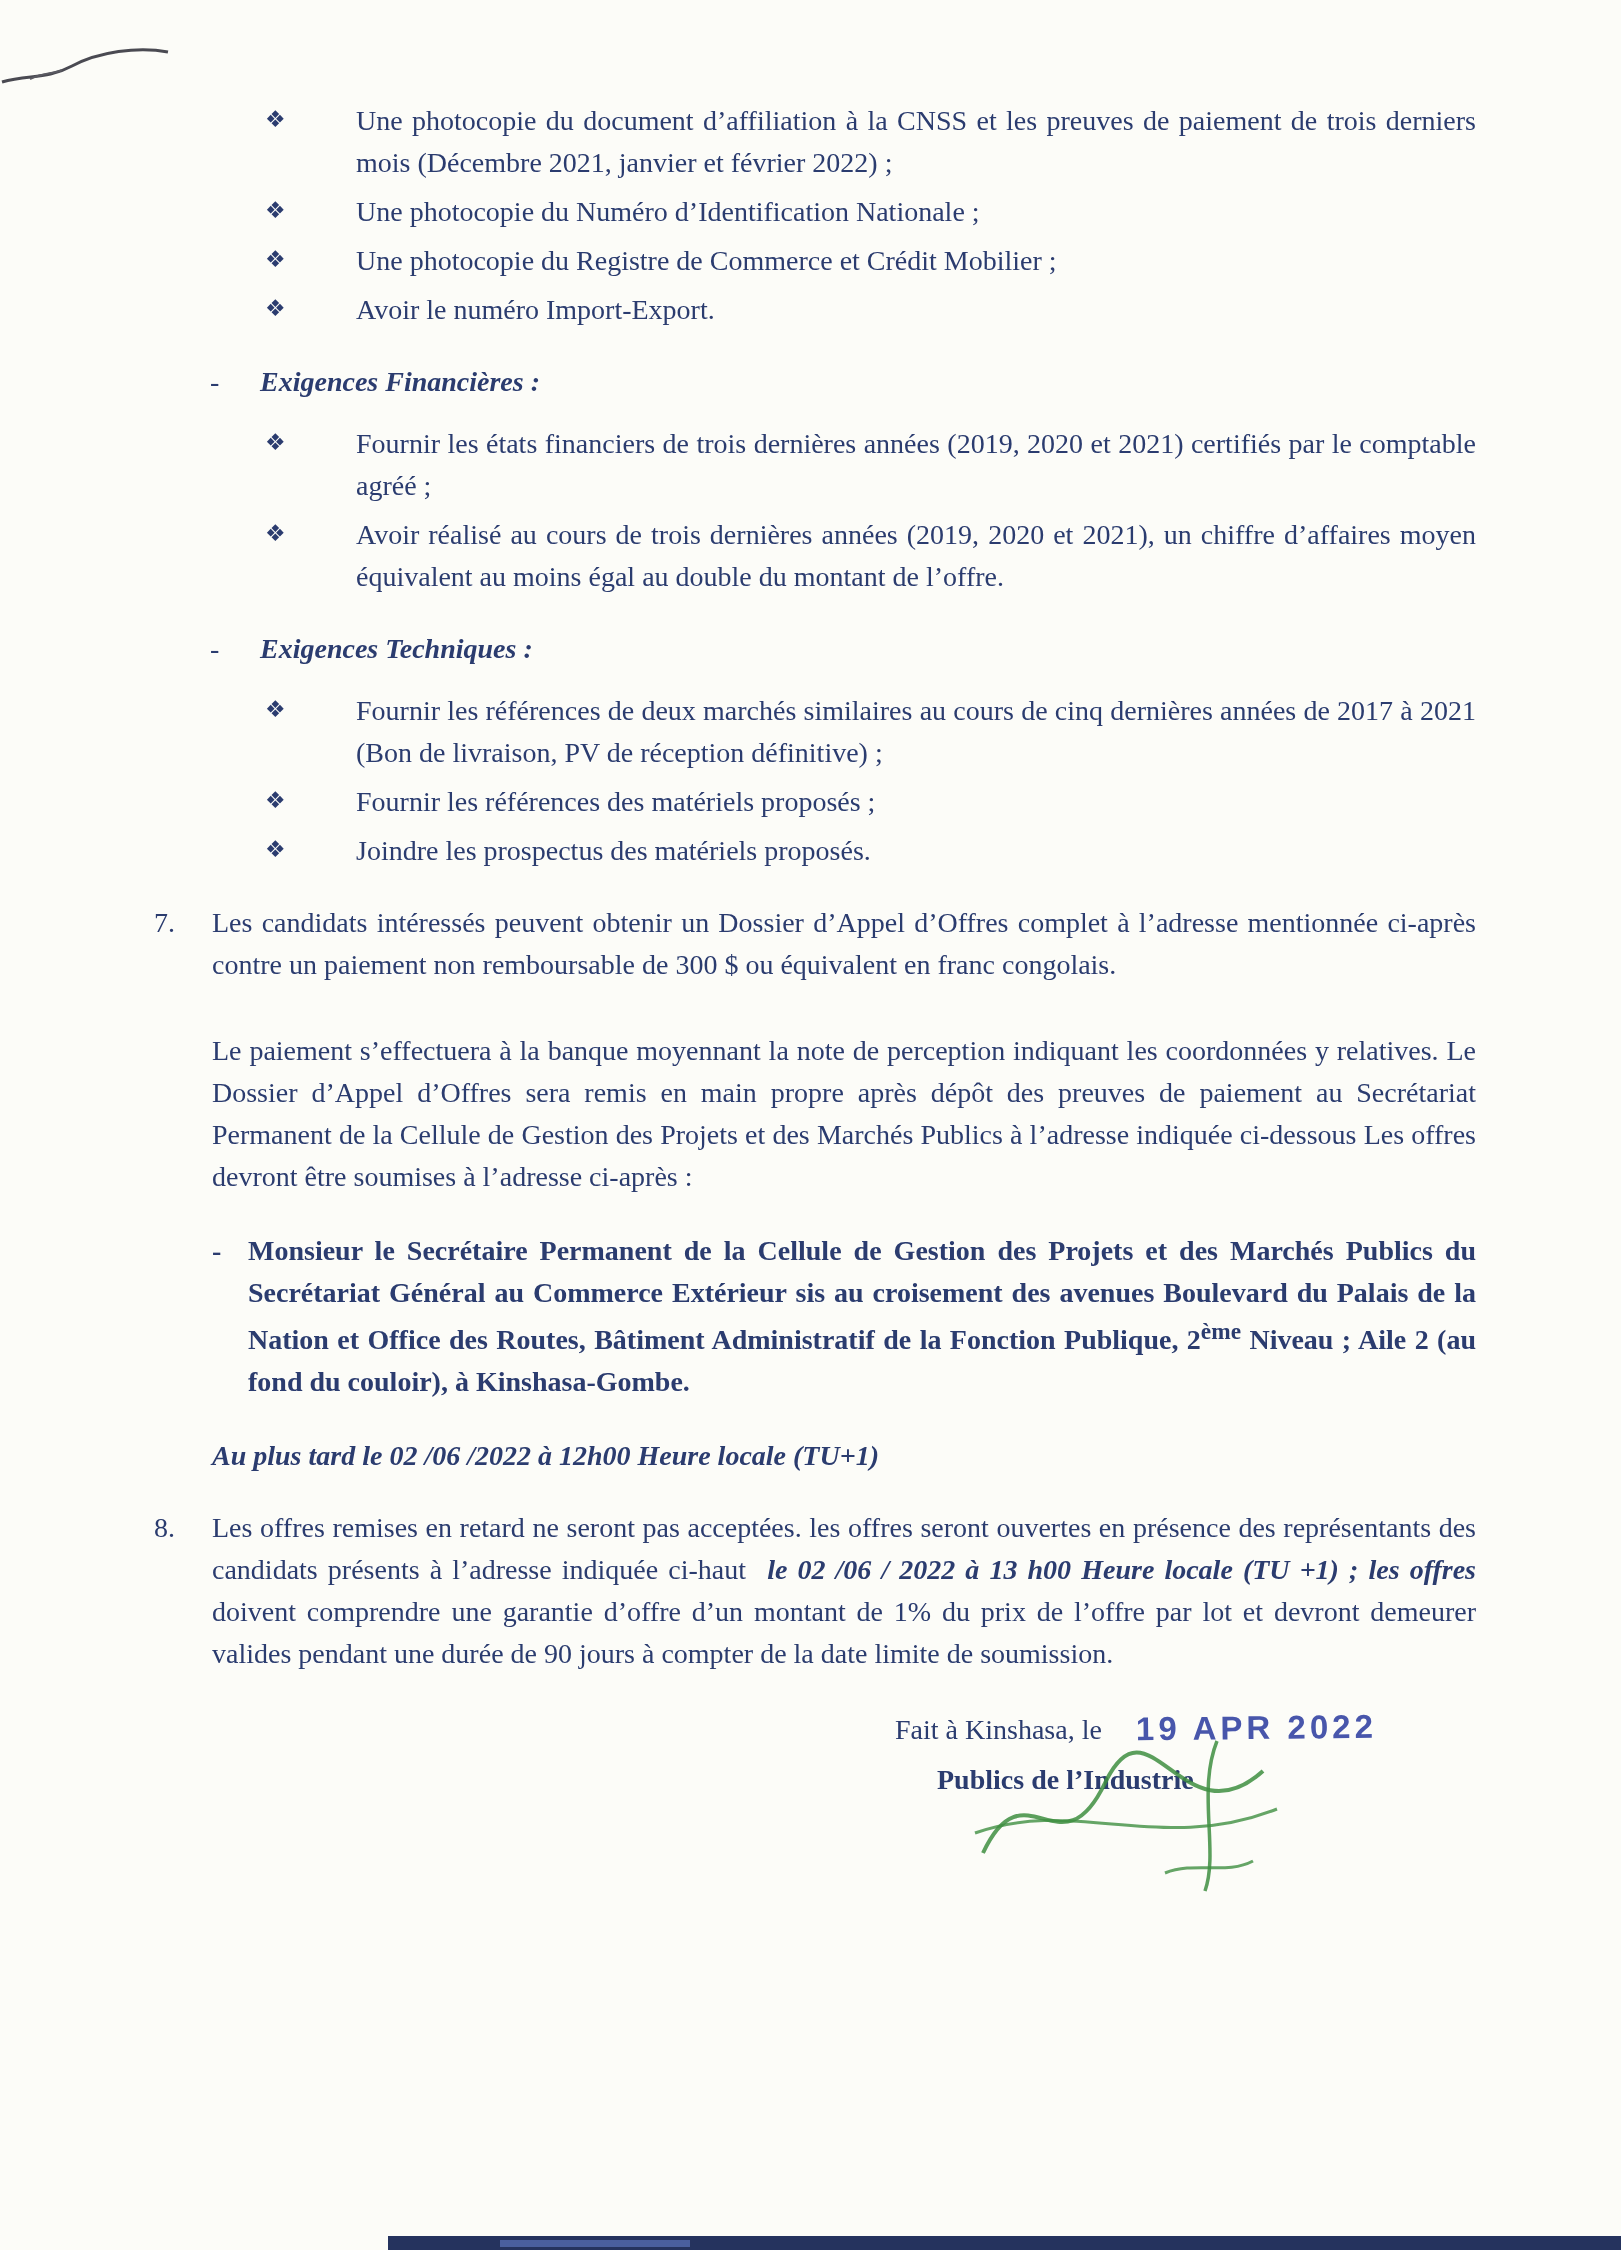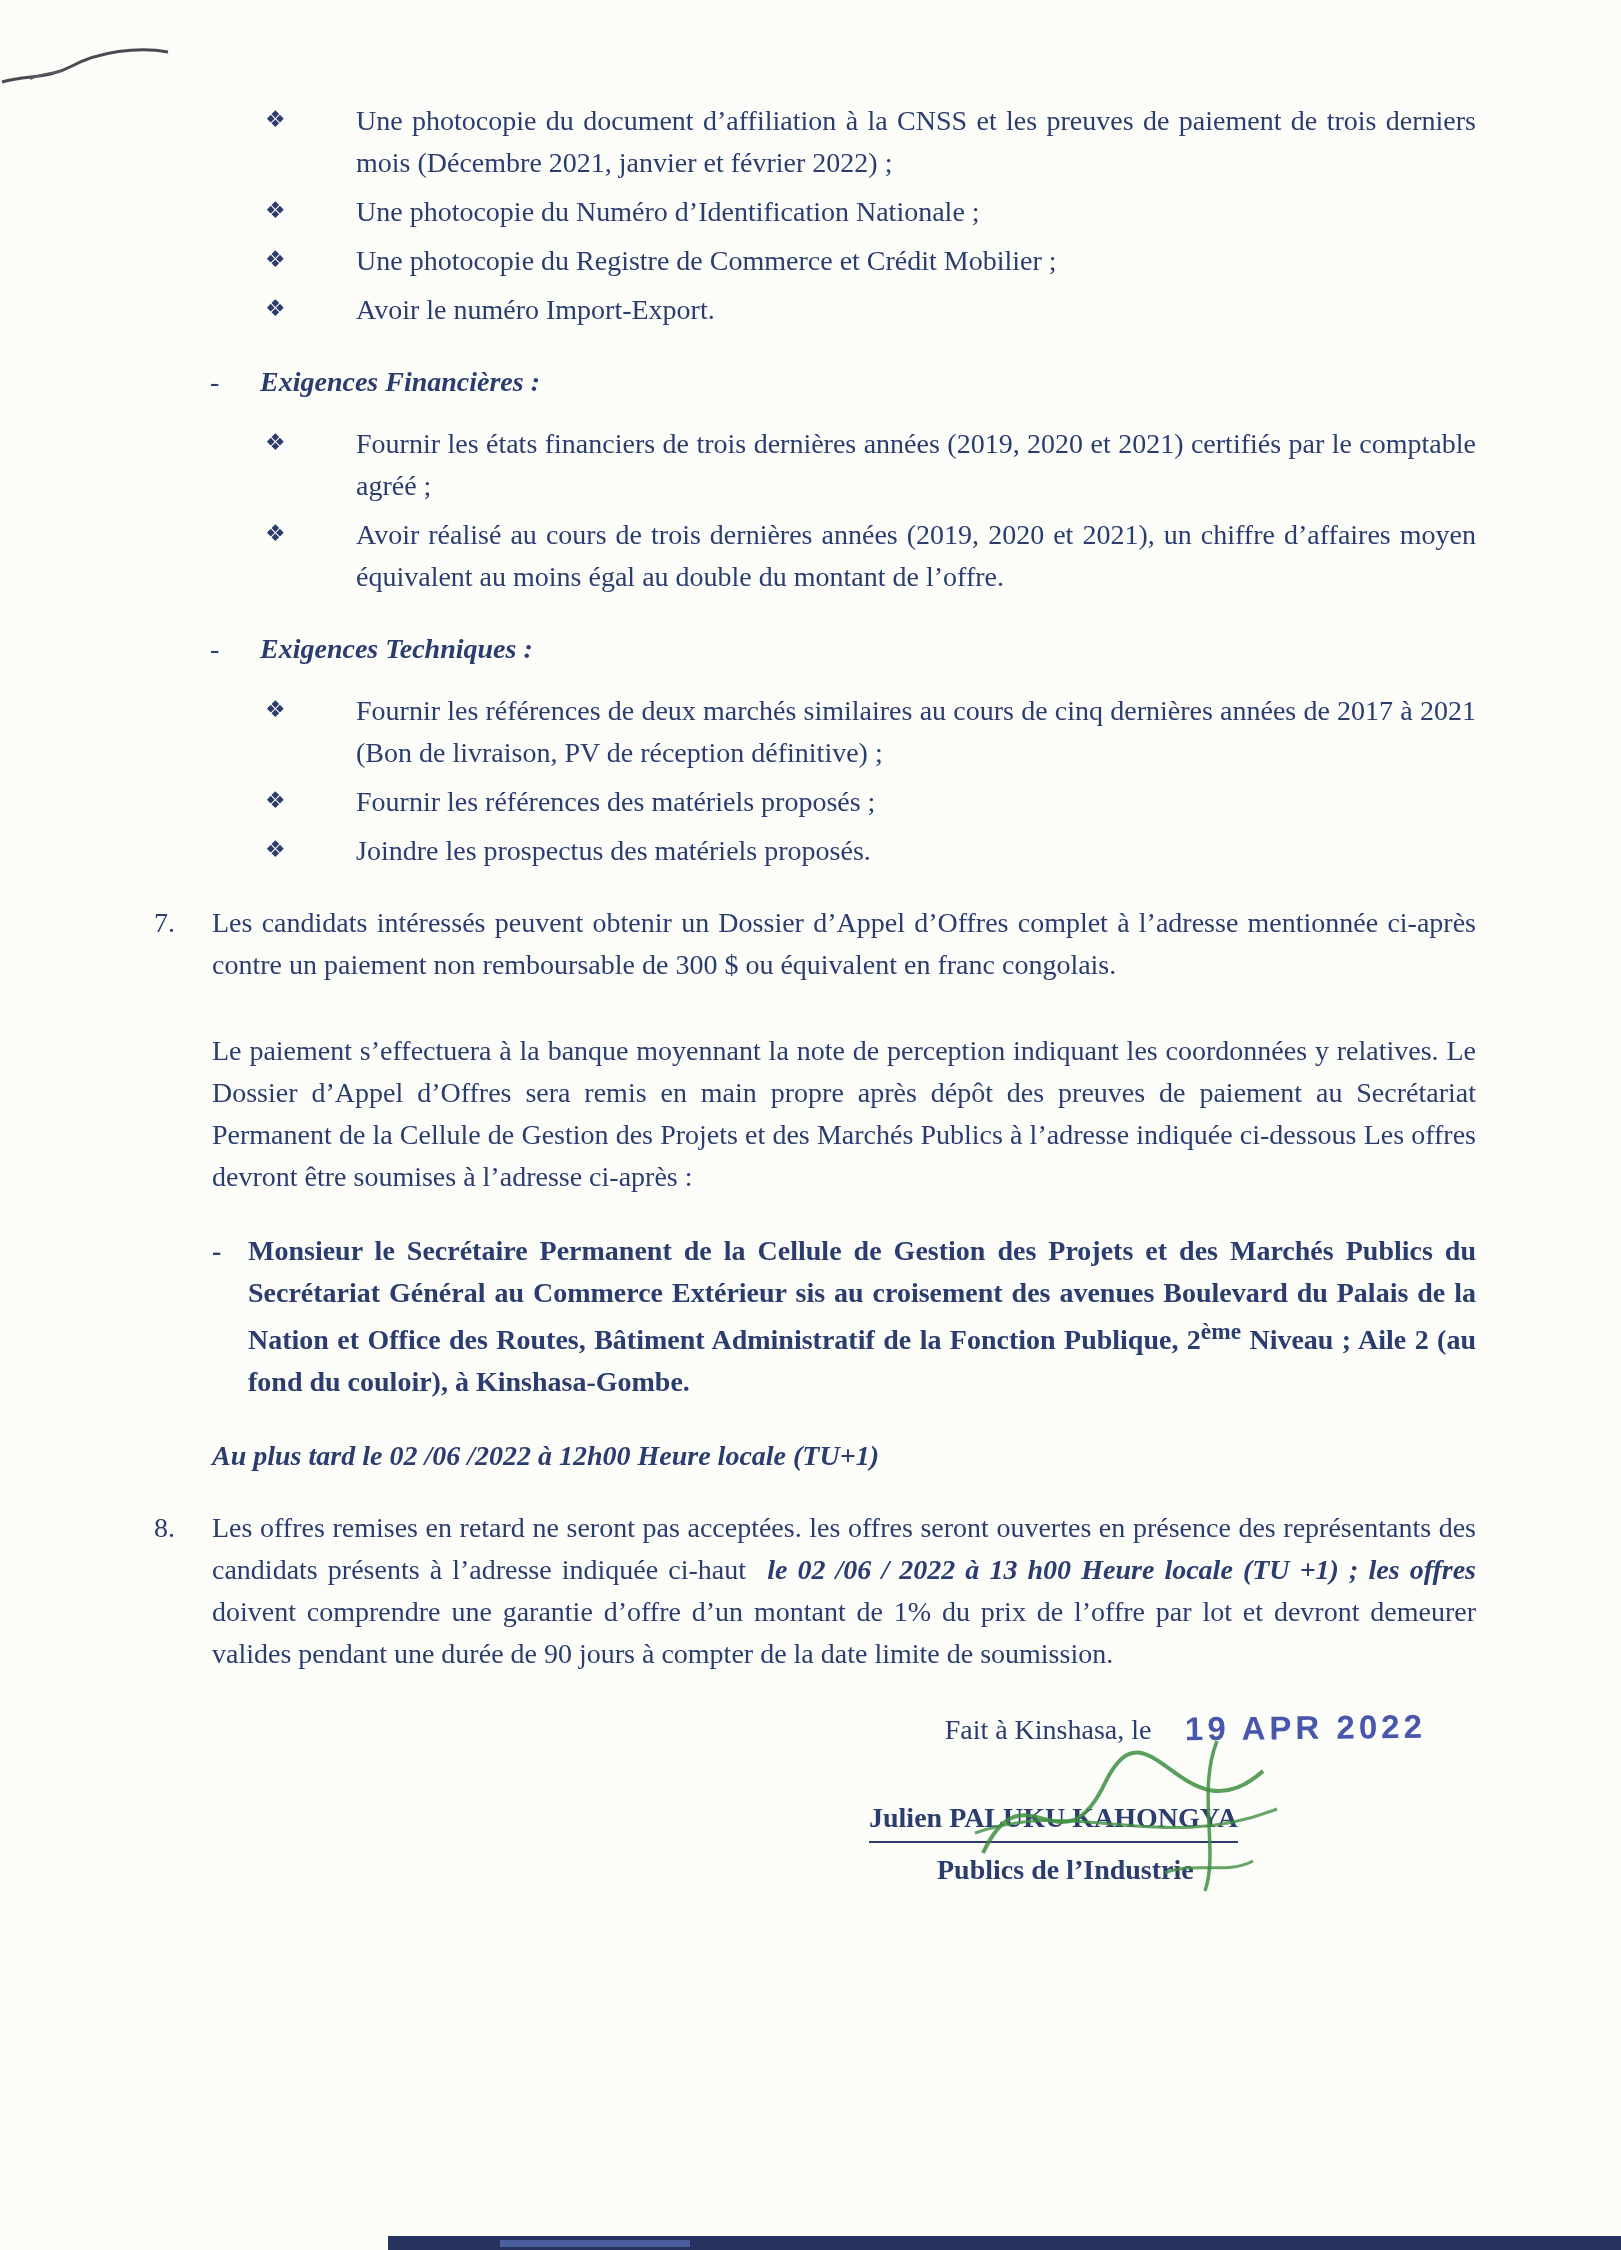--- a/index.html
+++ b/index.html
@@ -35,21 +35,21 @@
   .numbered .num { flex: 0 0 62px; padding-left: 4px; }
   .numbered .body { flex: 1; text-align: justify; }
   .para { margin: 44px 0 0 62px; text-align: justify; }
   .address { display: flex; margin: 32px 0 0 62px; font-weight: bold; }
   .address .dash { flex: 0 0 36px; font-weight: bold; }
   .address .body { flex: 1; text-align: justify; }
   .deadline { margin: 32px 0 0 62px; font-weight: bold; font-style: italic; }
   .boldital { font-weight: bold; font-style: italic; margin-left: 11px; }
   
   .closing { position: relative; margin: 28px 0 0 745px; }
-  .fait-line { white-space: nowrap; text-align: center; }
+  .fait-line { white-space: nowrap; }
   .stamp {
     display: inline-block;
     margin-left: 34px;
     font-family: "Liberation Sans", sans-serif;
     font-weight: bold;
     font-size: 33px;
     letter-spacing: 4px;
     color: #3948a5;
     transform: rotate(-0.6deg);
     opacity: 0.92;
@@ -157,23 +157,20 @@
     <div class="closing">
       <div class="fait-line">
         <span>Fait à Kinshasa, le</span><span class="stamp">19 APR 2022</span>
       </div>
       <svg class="signature-svg" viewBox="0 0 330 180">
         <path d="M 18 120 C 60 30, 96 142, 140 50 S 218 110, 298 38" fill="none" stroke="#3e8e41" stroke-width="4" opacity="0.85"></path>
         <path d="M 10 100 C 110 64, 196 122, 312 76" fill="none" stroke="#3e8e41" stroke-width="3" opacity="0.8"></path>
         <path d="M 252 8 C 232 58, 254 118, 240 158" fill="none" stroke="#3e8e41" stroke-width="3.5" opacity="0.85"></path>
         <path d="M 200 140 C 230 128, 262 142, 288 128" fill="none" stroke="#3e8e41" stroke-width="3" opacity="0.8"></path>
       </svg>
-      <div>
-        <span class="signatory">Julien PALUKU KAHONGYA</span>
-      </div>
       <div class="minister-title">Publics de l’Industrie</div>
     </div>
 
   </div>
 
   <div class="footer-bar"></div>
   <div class="footer-bar-accent"></div>
 
 </div>
 

